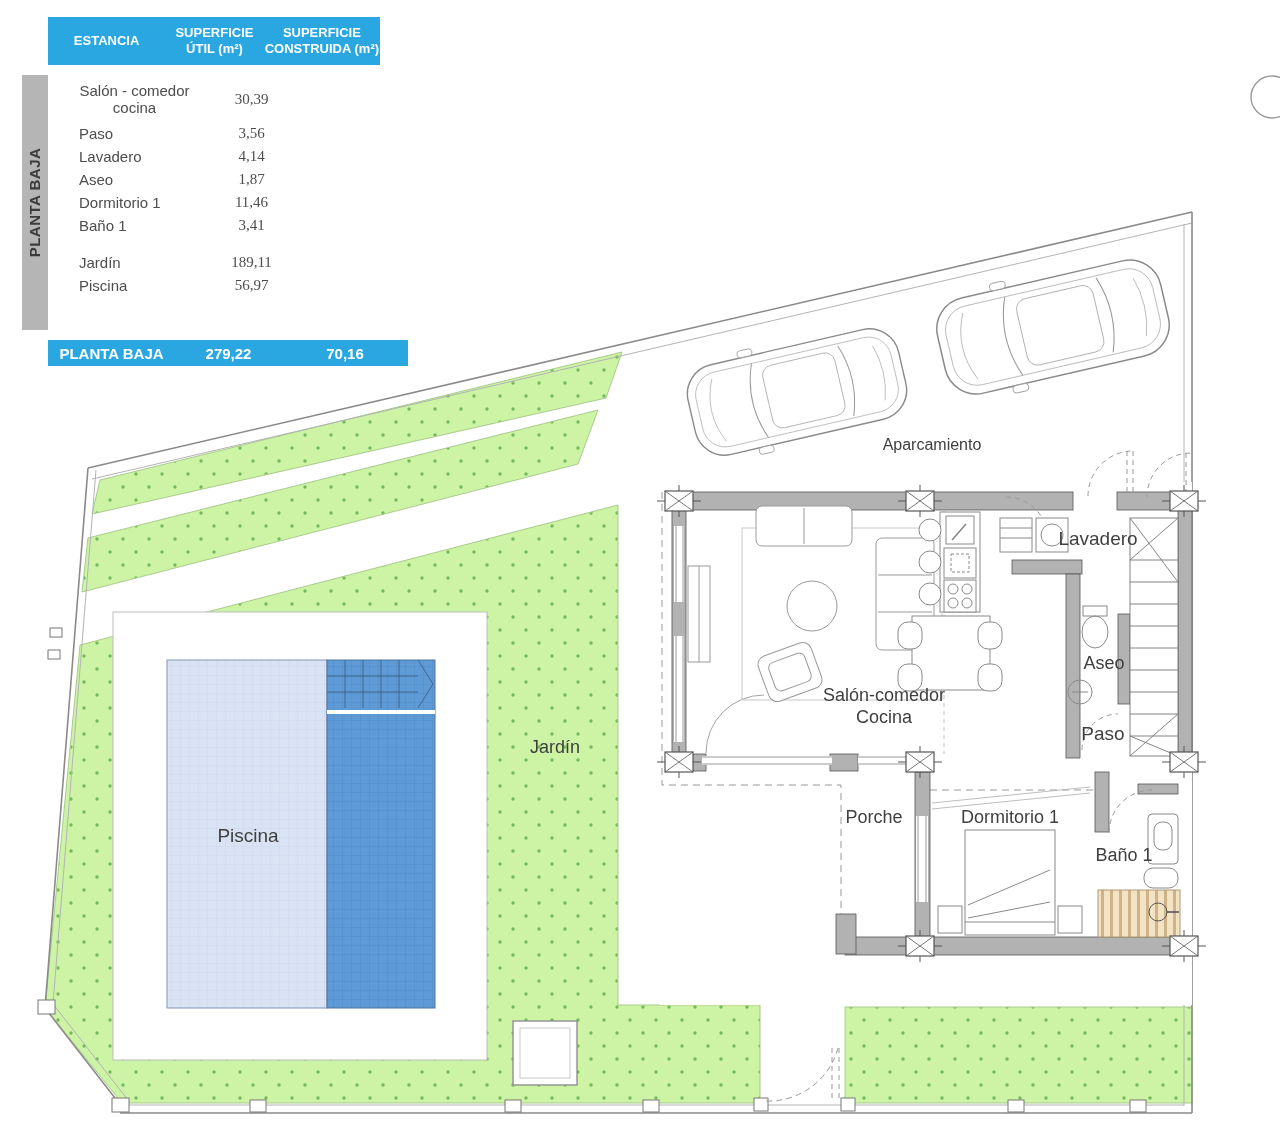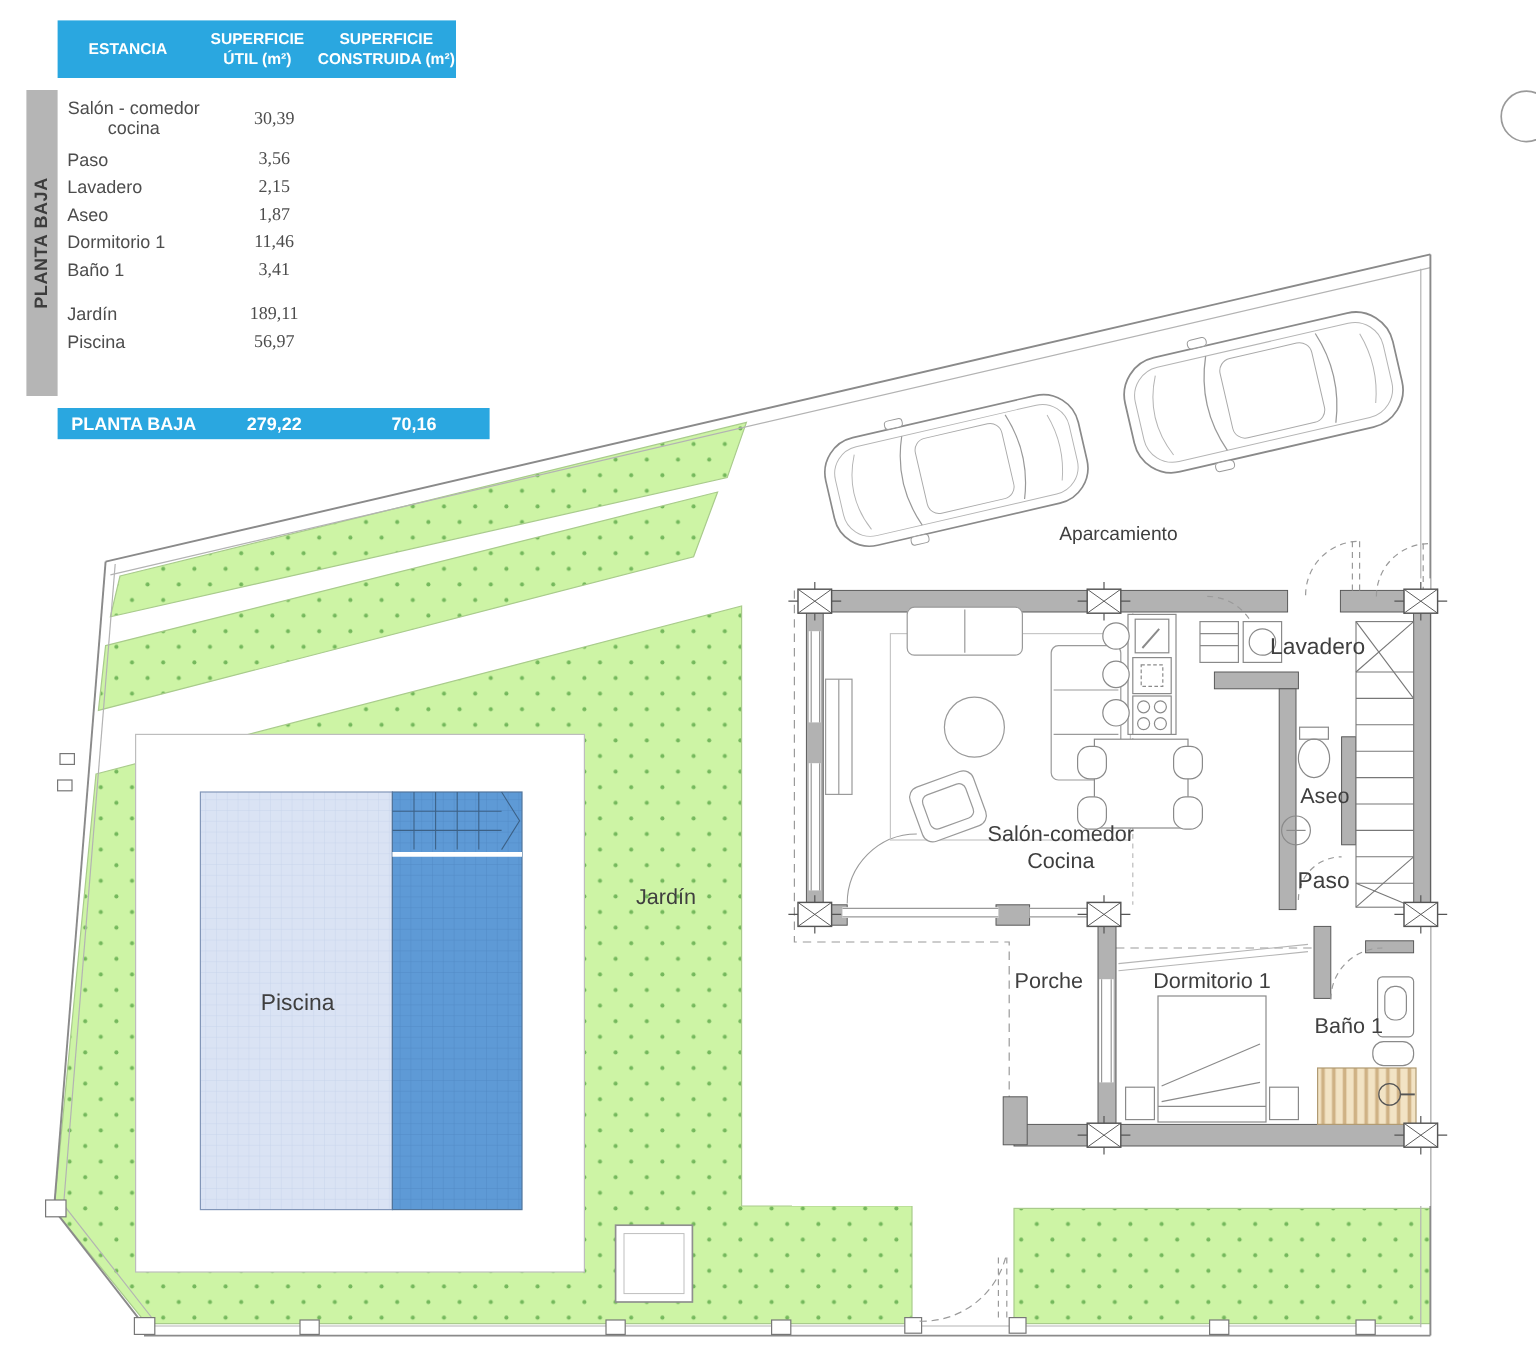--- a/index.html
+++ b/index.html
@@ -9,21 +9,21 @@
 
   
   .side-bar{position:absolute;left:22px;top:75px;width:26px;height:255px;background:#b5b5b5;
     display:flex;align-items:center;justify-content:center;}
   .side-bar span{transform:rotate(-90deg);white-space:nowrap;font-weight:bold;font-size:15px;
     color:#3c3c3c;letter-spacing:.5px;}
   .thead{position:absolute;left:48px;top:17px;width:332px;height:48px;background:#2aa7e0;
     display:flex;color:#fff;font-weight:bold;font-size:13px;text-align:center;}
   .thead .c{display:flex;flex-direction:column;justify-content:center;line-height:1.25;}
   .c1{width:127px;} .c2{width:107px;} .c3{width:126px;}
-  .tbody{position:absolute;left:48px;top:76px;width:360px;color:#4d4d4d;font-size:15px;}
+  .tbody{position:absolute;left:48px;top:76px;width:360px;color:#4d4d4d;font-size:15px;padding-left:23px;}
   .trow{display:flex;align-items:center;min-height:23px;}
   .trow .c1{padding-left:8px;box-sizing:border-box;width:127px;}
   .trow .c2,.trow .c3{text-align:center;font-family:Liberation Serif, serif;}
   .trow.tall{min-height:46px;}
   .trow.tall .c1{text-align:center;padding-left:0;}
   .trow.gapped{margin-top:14px;}
   .tfoot{position:absolute;left:48px;top:340px;width:360px;height:26px;background:#2aa7e0;
     display:flex;align-items:center;color:#fff;font-weight:bold;font-size:15px;text-align:center;}
 </style>
 </head>
@@ -321,21 +321,21 @@
     <div class="c2">30,39</div>
     <div class="c3"></div>
   </div>
   <div class="trow">
     <div class="c1">Paso</div>
     <div class="c2">3,56</div>
     <div class="c3"></div>
   </div>
   <div class="trow">
     <div class="c1">Lavadero</div>
-    <div class="c2">2,15</div>
+    <div class="c2">4,14</div>
     <div class="c3"></div>
   </div>
   <div class="trow">
     <div class="c1">Aseo</div>
     <div class="c2">1,87</div>
     <div class="c3"></div>
   </div>
   <div class="trow">
     <div class="c1">Dormitorio 1</div>
     <div class="c2">11,46</div>

